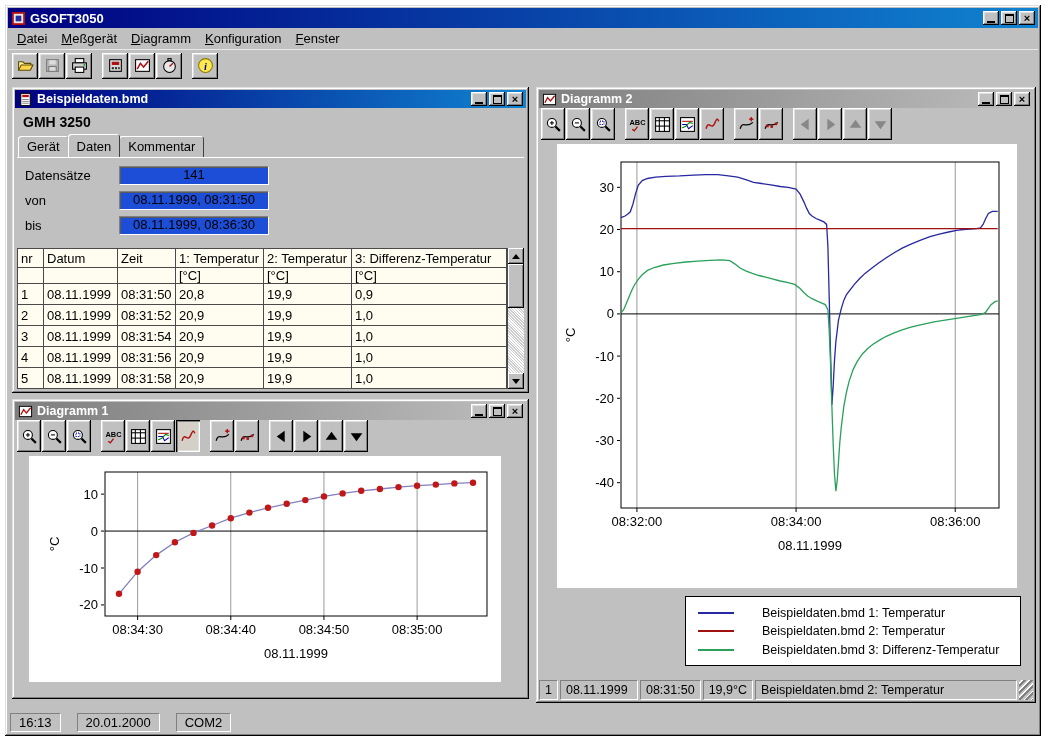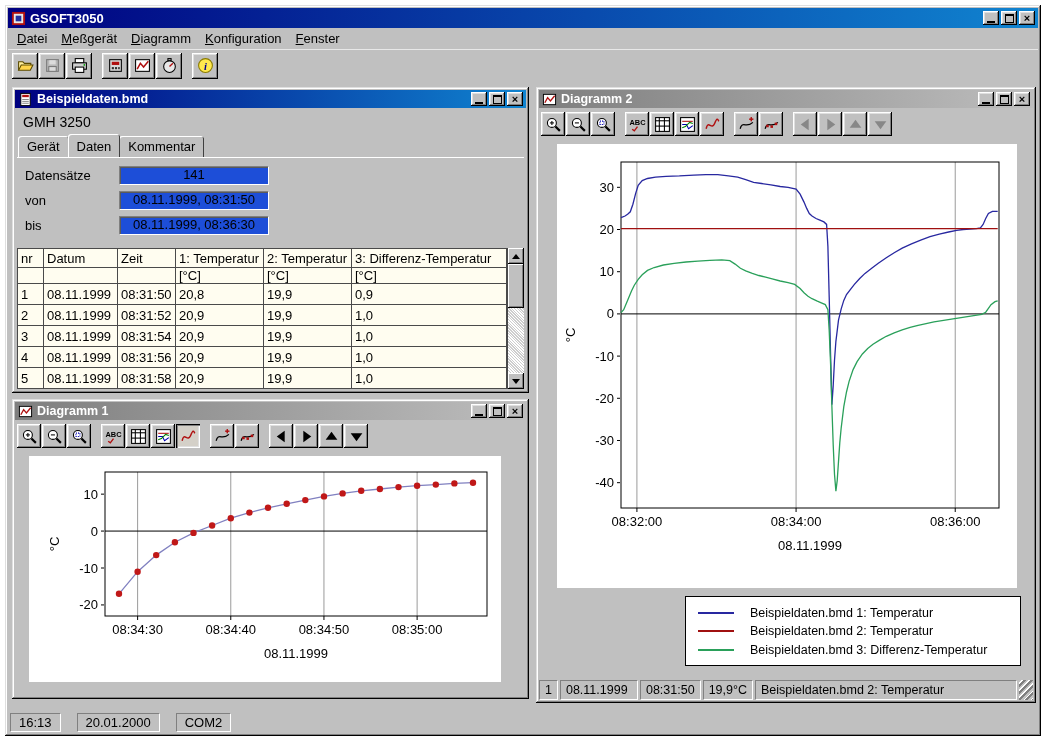--- a/index.html
+++ b/index.html
@@ -15,33 +15,33 @@
   .wbtn{width:16px;height:14px;background:#c0c0c0;display:flex;align-items:center;justify-content:center;color:#000;
     box-shadow:inset -1px -1px 0 #000,inset 1px 1px 0 #fff,inset -2px -2px 0 #808080,inset 2px 2px 0 #dfdfdf;
     font-size:11px;font-weight:bold;line-height:1}
   .glyph-min{width:8px;height:2px;background:#000;margin-top:7px}
   .glyph-max{width:9px;height:9px;border:1px solid #000;border-top-width:2px}
   .menubar{height:21px;display:flex;align-items:center;padding-left:2px;font-size:13px}
   .mitem{padding:2px 7px}
   .toolbar{height:32px;display:flex;align-items:center;gap:1px;padding-left:4px;border-top:1px solid #e8e8e8}
   .tbtn{width:26px;height:26px;background:#c0c0c0;border:none;padding:0;display:flex;align-items:center;justify-content:center;color:#000;
     box-shadow:inset -1px -1px 0 #000,inset 1px 1px 0 #fff,inset -2px -2px 0 #808080,inset 2px 2px 0 #dfdfdf}
-  .tbtn.sm{width:24px;height:24px}
+  .tbtn.sm{width:24px;height:32px}
   .tbtn svg{width:17px;height:17px}
   .tbtn.pressed{box-shadow:inset 1px 1px 0 #000,inset 2px 2px 0 #808080,inset -1px -1px 0 #fff,inset -2px -2px 0 #dfdfdf;background:#d4d0c8}
   .tbtn.disabled{color:#878787}
   .tsep{width:8px;height:100%}
   #mdi{flex:1;position:relative;overflow:hidden}
   .statusbar{flex:0 0 22px;display:flex;gap:16px;padding:2px 2px 1px;font-size:13px}
   .scell{border:1px solid;border-color:#808080 #fff #fff #808080;padding:1px 8px;white-space:nowrap}
   .win{position:absolute;background:#c0c0c0;padding:3px;display:flex;flex-direction:column;
     box-shadow:inset -1px -1px 0 #000,inset 1px 1px 0 #dfdfdf,inset -2px -2px 0 #808080,inset 2px 2px 0 #fff}
   .win .titlebar{height:18px;flex:0 0 18px;font-size:12.5px}
   .winbody{flex:1;position:relative;overflow:hidden}
-  .gmh{position:absolute;top:6px;left:8px;font-weight:normal;font-size:14px}
+  .gmh{position:absolute;top:6px;left:8px;font-weight:bold;font-size:14px}
   .tabs{position:absolute;left:3px;top:28px;display:flex;height:21px;z-index:2}
   .tab{padding:3px 9px 0;background:#c0c0c0;border-radius:3px 3px 0 0;font-size:13px;margin-right:-1px;
     box-shadow:inset 1px 1px 0 #fff,inset -1px 0 0 #404040}
   .tab.active{margin-top:-2px;padding-top:5px;height:23px;z-index:3}
   .tabline{position:absolute;left:2px;right:2px;top:49px;height:2px;background:#c0c0c0;box-shadow:inset 0 1px 0 #fff}
   .field-label{position:absolute;left:10px;font-size:13px}
   .field-box{position:absolute;left:104px;width:150px;height:19px;background:#1d4ed8;text-align:center;font-size:13px;line-height:16px;
     border:1px solid;border-color:#808080 #fff #fff #808080;box-shadow:inset 1px 1px 0 #5a5a5a}
   .tablewrap{position:absolute;left:2px;right:2px;top:140px;height:141px;display:flex;background:#c0c0c0;overflow:hidden}
   table.data{flex:1;border-collapse:collapse;table-layout:fixed;font-size:13px;background:#fffdf0}
@@ -59,21 +59,21 @@
   .strack{flex:1}
   .tri-up{width:0;height:0;border-left:4px solid transparent;border-right:4px solid transparent;border-bottom:5px solid #000}
   .tri-down{width:0;height:0;border-left:4px solid transparent;border-right:4px solid transparent;border-top:5px solid #000}
   .dtoolbar{height:30px;display:flex;align-items:center;gap:1px;padding:2px 0 0 2px}
   #panel1{position:absolute;left:14px;top:36px;width:472px;height:226px;background:#fff}
   #panel2{position:absolute;left:18px;top:36px;width:460px;height:444px;background:#fff}
   svg.chart{position:absolute;left:0;top:0}
   svg.chart text{font-family:"Liberation Sans","DejaVu Sans",sans-serif}
   #legend{position:absolute;left:146px;right:12px;top:488px;height:70px;background:#fff;border:1px solid #000;
     display:flex;flex-direction:column;justify-content:space-evenly;padding:4px 12px}
-  .lrow{display:flex;align-items:center;gap:16px;font-size:12.5px;white-space:nowrap}
+  .lrow{display:flex;align-items:center;gap:28px;font-size:12.5px;white-space:nowrap}
   .lline{width:36px;height:2px;flex:0 0 36px}
   .dstatus{position:absolute;left:0;right:0;bottom:0;height:20px;display:flex;gap:2px;font-size:12.5px}
   .dcell{border:1px solid;border-color:#808080 #fff #fff #808080;padding:2px 5px;white-space:nowrap;overflow:hidden}
   .dcell.flexcell{flex:1}
   .grip{width:14px;background:repeating-linear-gradient(135deg,#c0c0c0 0 2px,#fff 2px 3px,#808080 3px 5px)}
   .micon{width:15px;height:15px;flex:0 0 15px}
 </style>
 </head>
 <body>
 

